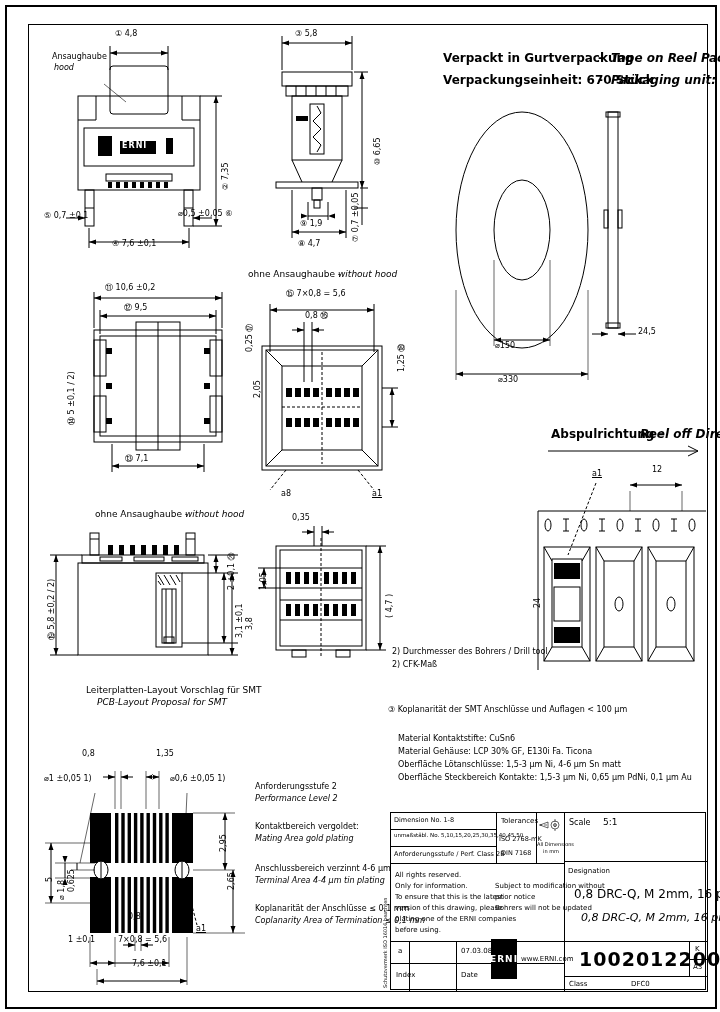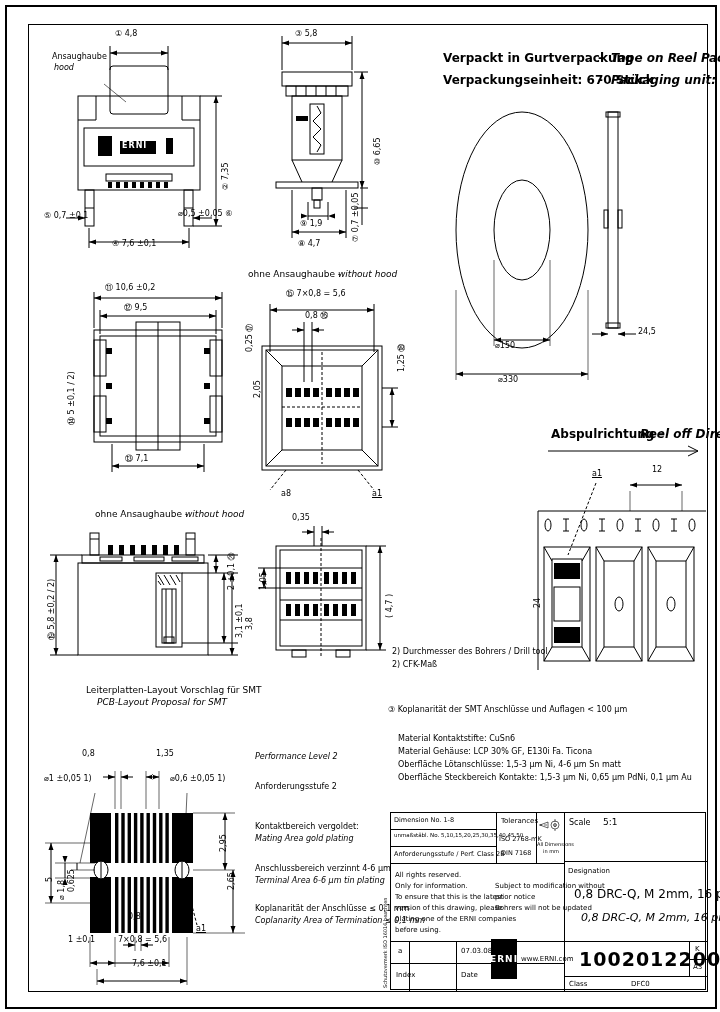--- a/index.html
+++ b/index.html
@@ -369,25 +369,25 @@
 
   <span class="lbl" style="left:392px;top:648px">2) Durchmesser des Bohrers / Drill tool</span>
   <span class="lbl" style="left:392px;top:661px">2) CFK-Maß</span>
   <span class="lbl" style="left:388px;top:706px">③ Koplanarität der SMT Anschlüsse und Auflagen &lt; 100 µm</span>
   <span class="lbl" style="left:398px;top:735px">Material Kontaktstifte: CuSn6</span>
   <span class="lbl" style="left:398px;top:748px">Material Gehäuse: LCP 30% GF, E130i Fa. Ticona</span>
   <span class="lbl" style="left:398px;top:761px">Oberfläche Lötanschlüsse: 1,5-3 µm Ni, 4-6 µm Sn matt</span>
   <span class="lbl" style="left:398px;top:774px">Oberfläche Steckbereich Kontakte: 1,5-3 µm Ni, 0,65 µm PdNi, 0,1 µm Au</span>
 
   <span class="lbl" style="left:255px;top:783px">Anforderungsstufe 2</span>
-  <span class="lbl it" style="left:255px;top:753px">Performance Level 2</span>
+  <span class="lbl it" style="left:255px;top:795px">Performance Level 2</span>
   <span class="lbl" style="left:255px;top:823px">Kontaktbereich vergoldet:</span>
   <span class="lbl it" style="left:255px;top:835px">Mating Area gold plating</span>
   <span class="lbl" style="left:255px;top:865px">Anschlussbereich verzinnt 4-6 µm</span>
-  <span class="lbl it" style="left:255px;top:877px">Terminal Area 6-6 µm tin plating</span>
+  <span class="lbl it" style="left:255px;top:877px">Terminal Area 4-4 µm tin plating</span>
   <span class="lbl" style="left:255px;top:905px">Koplanarität der Anschlüsse ≤ 0,1 mm</span>
   <span class="lbl it" style="left:255px;top:917px">Coplanarity Area of Termination ≤ 0,1 mm</span>
 
   <span class="lbl hdr" style="left:86px;top:686px">Leiterplatten-Layout Vorschlag für SMT</span>
   <span class="lbl hdr it" style="left:97px;top:698px">PCB-Layout Proposal for SMT</span>
   <svg style="left:35px;top:735px" width="225" height="255" viewBox="0 0 225 255">
     <rect class="f" x="55" y="78" width="21" height="50"></rect>
       <rect class="f" x="55" y="142" width="21" height="56"></rect>
     <rect class="f" x="137" y="78" width="21" height="50"></rect>
       <rect class="f" x="137" y="142" width="21" height="56"></rect>

